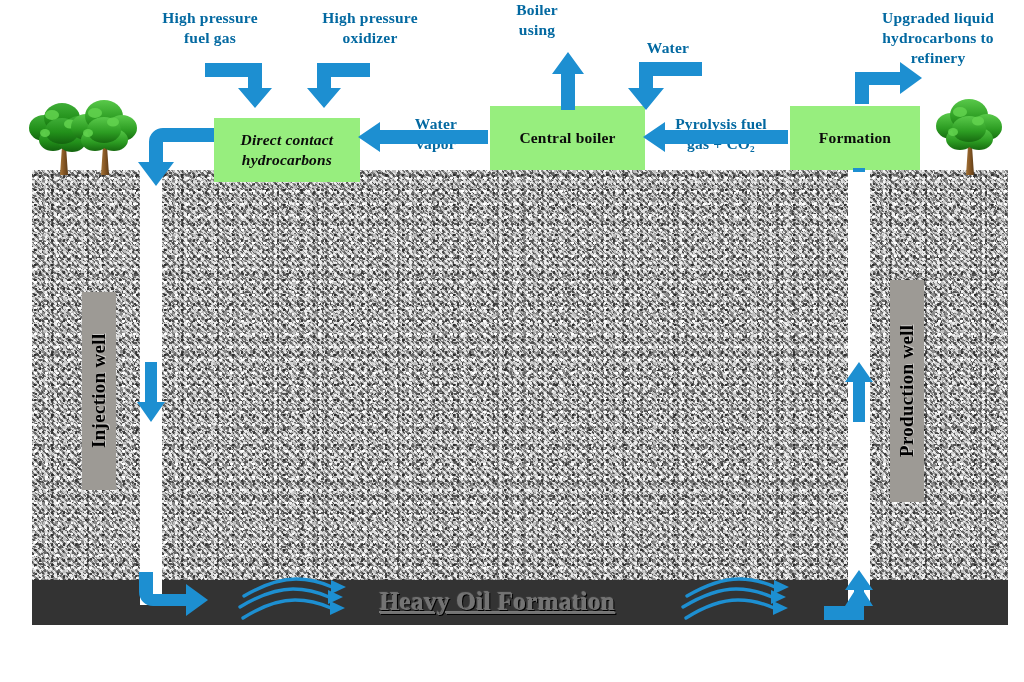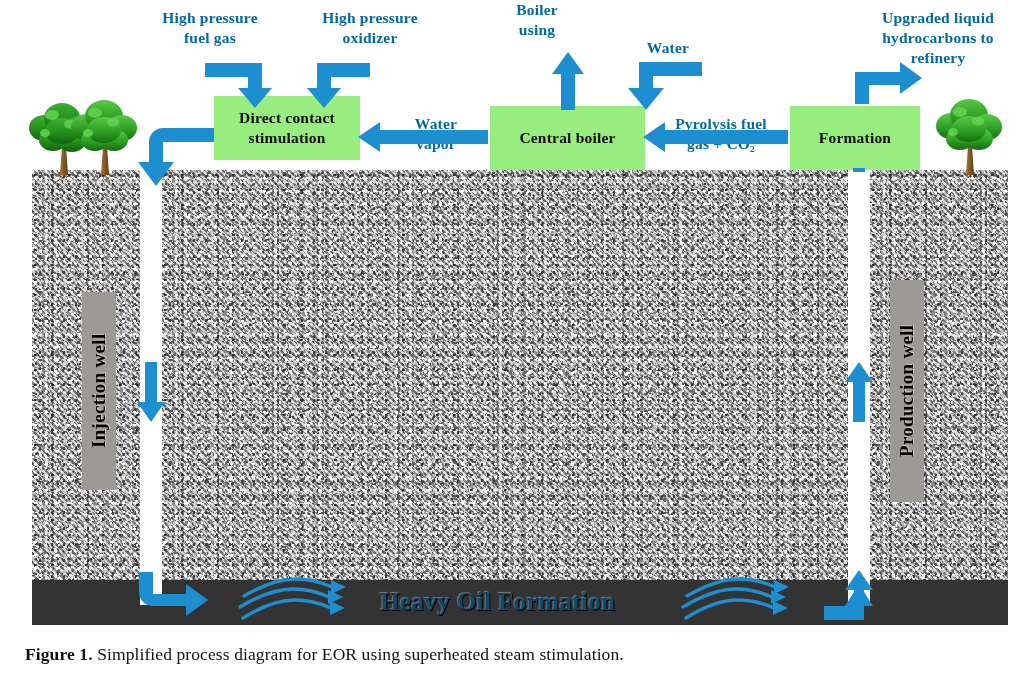--- a/index.html
+++ b/index.html
@@ -27,23 +27,23 @@
           repeating-linear-gradient(47deg,  rgba(255,255,255,.55) 0 2px, rgba(0,0,0,.30) 2px 4px),
           repeating-linear-gradient(-38deg, rgba(255,255,255,.40) 0 3px, rgba(0,0,0,.22) 3px 6px),
           repeating-linear-gradient(88deg,  rgba(0,0,0,.18) 0 2px, rgba(255,255,255,.28) 2px 5px);
         background-size:13px 11px,17px 15px,11px 13px,19px 17px,15px 12px,
                         12px 16px,18px 14px,14px 18px,16px 13px,11px 15px,
                         20px 16px,13px 19px,9px 9px,7px 7px,5px 5px;}
 
   
   .oilband{position:absolute;background:#333333;}
 
-  .oil-title{position:absolute;color:#0c4a6e;font-weight:bold;font-size:25px;
+  .oil-title{position:absolute;color:#737373;font-weight:bold;font-size:25px;
              letter-spacing:.4px;white-space:nowrap;
-             text-shadow:1px 1px 0 #000,-1px -1px 1px rgba(255,255,255,.35);}
+             text-shadow:1px 1px 0 #000,-1px -1px 1px rgba(255,255,255,.35);text-decoration:underline;}
 
   
   .gbox{position:absolute;background:#97ee7e;border:1px solid #97ee7e;
         display:flex;align-items:center;justify-content:center;text-align:center;
         font-weight:bold;font-size:15.5px;color:#0b0b0b;line-height:1.28;
         letter-spacing:.2px;}
 
   
   .wellshaft{position:absolute;background:#ffffff;}
   .welllabel{position:absolute;background:#9d9a95;color:#000;font-weight:bold;
@@ -78,24 +78,24 @@
   <div class="oilband" style="left:32px;top:580px;width:976px;height:45px;"></div>
 
   <div class="wellshaft" style="left:140px;top:580px;width:22px;height:25px;"></div>
   <div class="wellshaft" style="left:848px;top:580px;width:22px;height:25px;"></div>
 
   <div class="oil-title" style="left:380px;top:588px;">Heavy Oil Formation</div>
 
   <div class="welllabel" style="left:82px;top:292px;width:34px;height:198px;">Injection well</div>
   <div class="welllabel" style="left:890px;top:280px;width:34px;height:222px;">Production well</div>
 
-  <div class="gbox" style="left:214px;top:96px;width:144px;height:62px;">
+  <div class="gbox" style="left:214px;top:118px;width:144px;height:62px;font-style:italic;">
     <span>
       <span>Direct contact</span><br>
-      <span>stimulation</span>
+      <span>hydrocarbons</span>
     </span>
   </div>
 
   <div class="gbox" style="left:490px;top:106px;width:153px;height:62px;justify-content:center;">
     <span>Central boiler</span>
   </div>
 
   <div class="gbox" style="left:790px;top:106px;width:128px;height:62px;">
     <span>Formation</span>
   </div>
@@ -292,17 +292,14 @@
       <path d="M683 607 C703 595 719 589 736 589 C752 589 763 593 772 597"></path>
       <path d="M687 596 C706 585 722 579 739 579 C755 579 766 583 775 587"></path>
     </g>
     <g fill="#1d8fd1">
       <path d="M773 601 L788 608 L773 615 Z"></path>
       <path d="M771 590 L786 597 L771 604 Z"></path>
       <path d="M774 580 L789 587 L774 594 Z"></path>
     </g>
   </svg>
 
-  <div class="caption" style="left:25px;top:644px;">
-    <b>Figure 1.</b><span> Simplified process diagram for EOR using superheated steam stimulation.</span>
-  </div>
 
 </div>
 
 </body></html>

